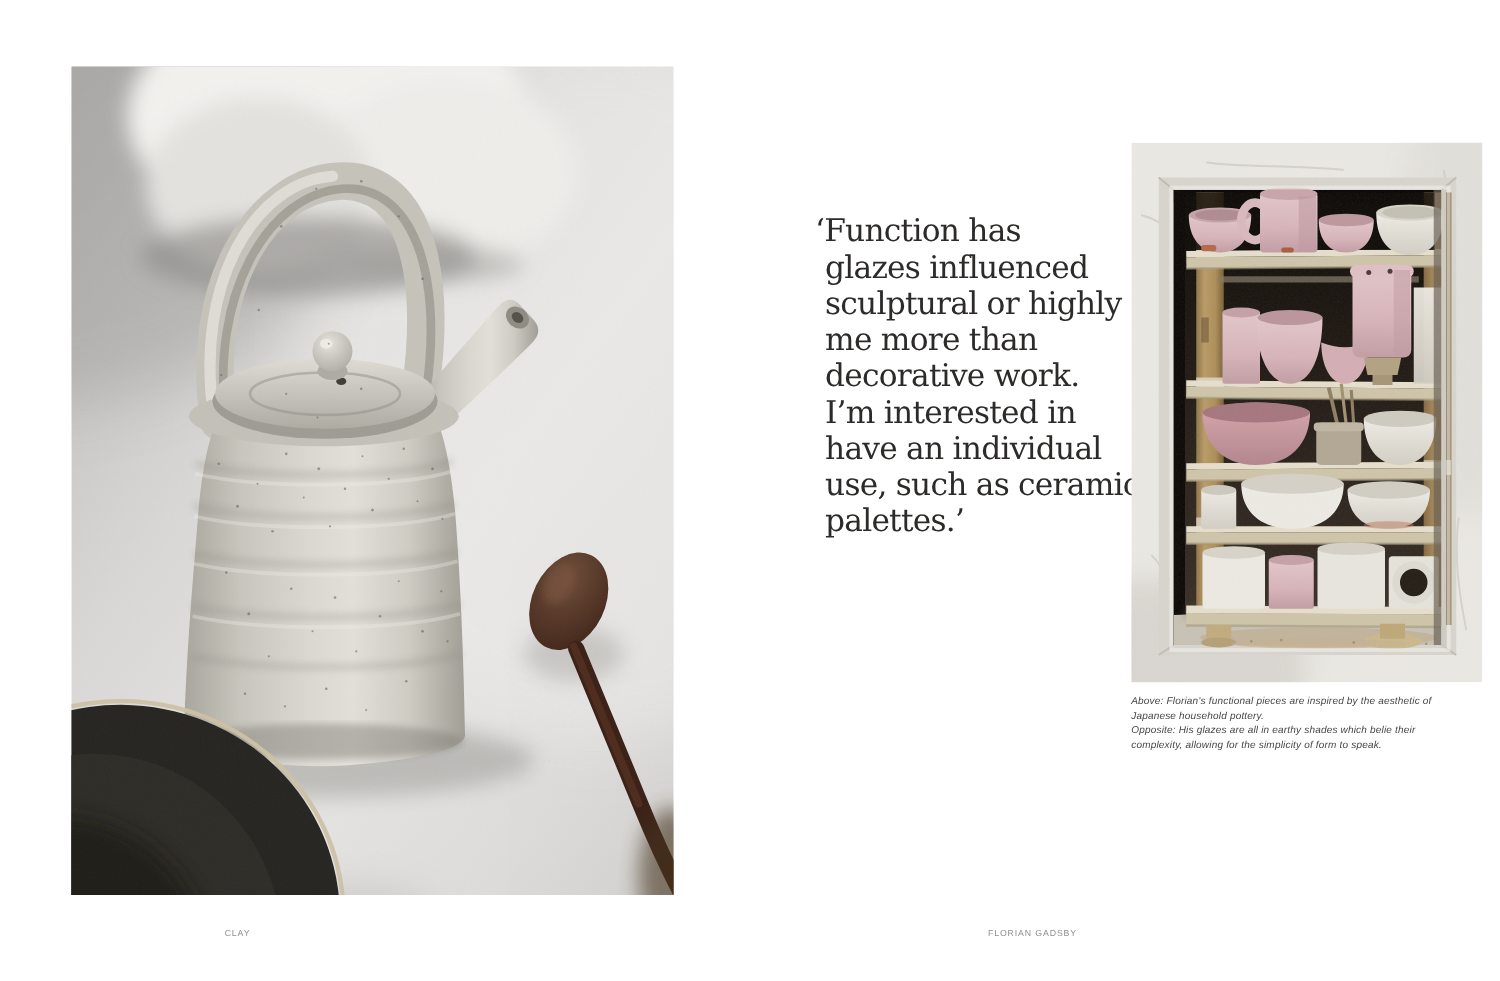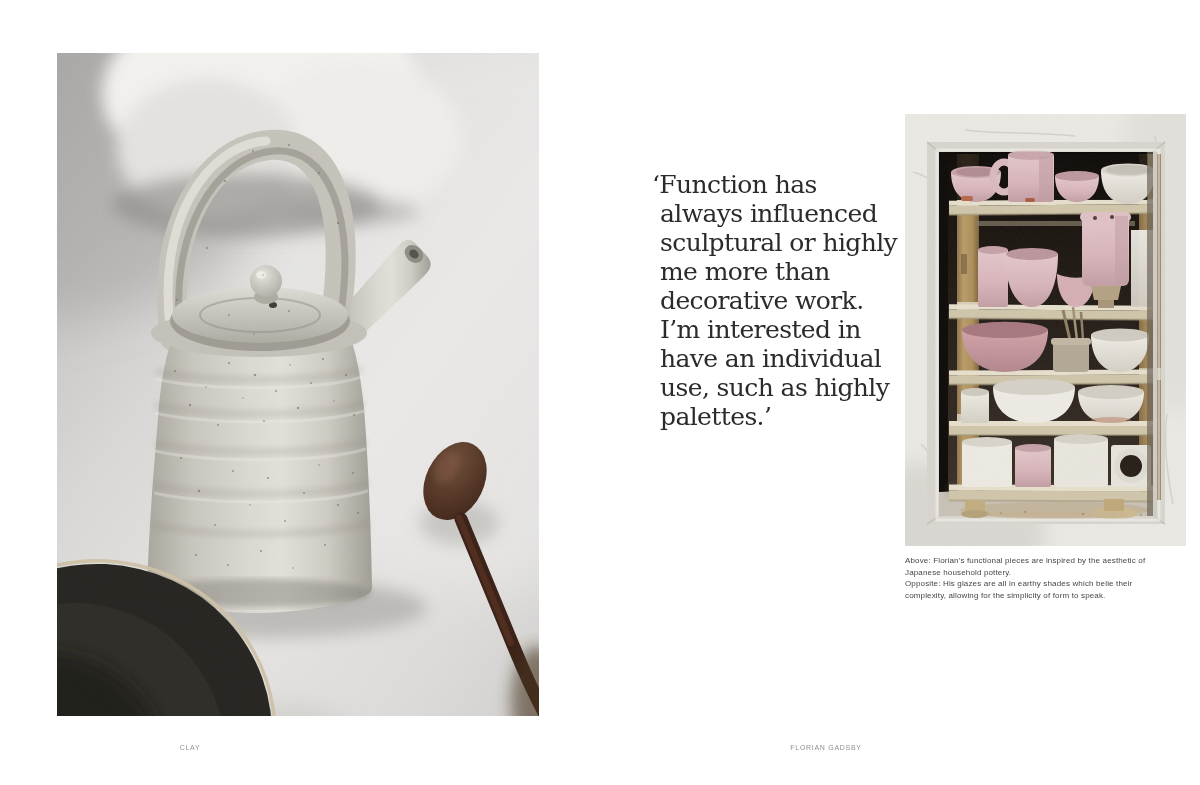--- a/index.html
+++ b/index.html
@@ -10,21 +10,21 @@
   .photo svg{display:block;width:100%;height:100%;}
   .photo-left{left:57px;top:53px;width:482px;height:663px;}
   .photo-right{left:905px;top:114px;width:281px;height:432px;}
   .quote{position:absolute;left:660px;top:170px;margin:0;color:#2c2b29;
          font-family:"DejaVu Serif","Liberation Serif",serif;
          font-size:25px;line-height:29px;letter-spacing:-0.6px;font-weight:400;}
   .quote-line{white-space:nowrap;}
   .quote-line:first-child{margin-left:-8px;}
   .caption{position:absolute;left:905px;top:555px;color:#464646;
            font-size:8px;line-height:11.5px;letter-spacing:0.15px;}
-  .caption-line{white-space:nowrap;}
+  .caption-line{white-space:nowrap;font-style:italic;}
   .footer-item{position:absolute;top:744px;font-size:7px;letter-spacing:0.7px;
                color:#8f8f8d;text-align:center;text-transform:uppercase;}
   #footer-pages{color:#4e4e4c;font-size:7.5px;letter-spacing:0.5px;}
   #footer-book{left:140px;width:100px;}
   #footer-chapter{left:726px;width:200px;}
   #footer-pages{left:1083px;width:90px;margin-top:44px;}
 </style>
 </head>
 <body>
 
@@ -189,27 +189,27 @@
         <ellipse cx="18" cy="700" rx="150" ry="150" fill="#2e2c27"></ellipse>
         <ellipse cx="-10" cy="720" rx="120" ry="120" fill="#1e1c19" opacity="0.85" filter="url(#t-b8)"></ellipse>
       </g>
 
       <rect width="482" height="663" filter="url(#t-noise)" opacity="0.1"></rect>
     </svg>
   </figure>
 
   <blockquote class="quote">
     <div class="quote-line">‘Function has</div>
-    <div class="quote-line">always influenced</div>
+    <div class="quote-line">glazes influenced</div>
     <div class="quote-line">sculptural or highly</div>
     <div class="quote-line">me more than</div>
     <div class="quote-line">decorative work.</div>
     <div class="quote-line">I’m interested in</div>
     <div class="quote-line">have an individual</div>
-    <div class="quote-line">use, such as highly</div>
+    <div class="quote-line">use, such as ceramic</div>
     <div class="quote-line">palettes.’</div>
   </blockquote>
 
   <figure class="photo photo-right">
     <svg viewBox="0 0 281 432" xmlns="http://www.w3.org/2000/svg">
       <defs>
         <linearGradient id="k-int" x1="0" y1="0" x2="0" y2="1">
           <stop offset="0" stop-color="#0f0b08"></stop>
             <stop offset="0.3" stop-color="#1c1510"></stop>
           <stop offset="1" stop-color="#3a3128"></stop>

